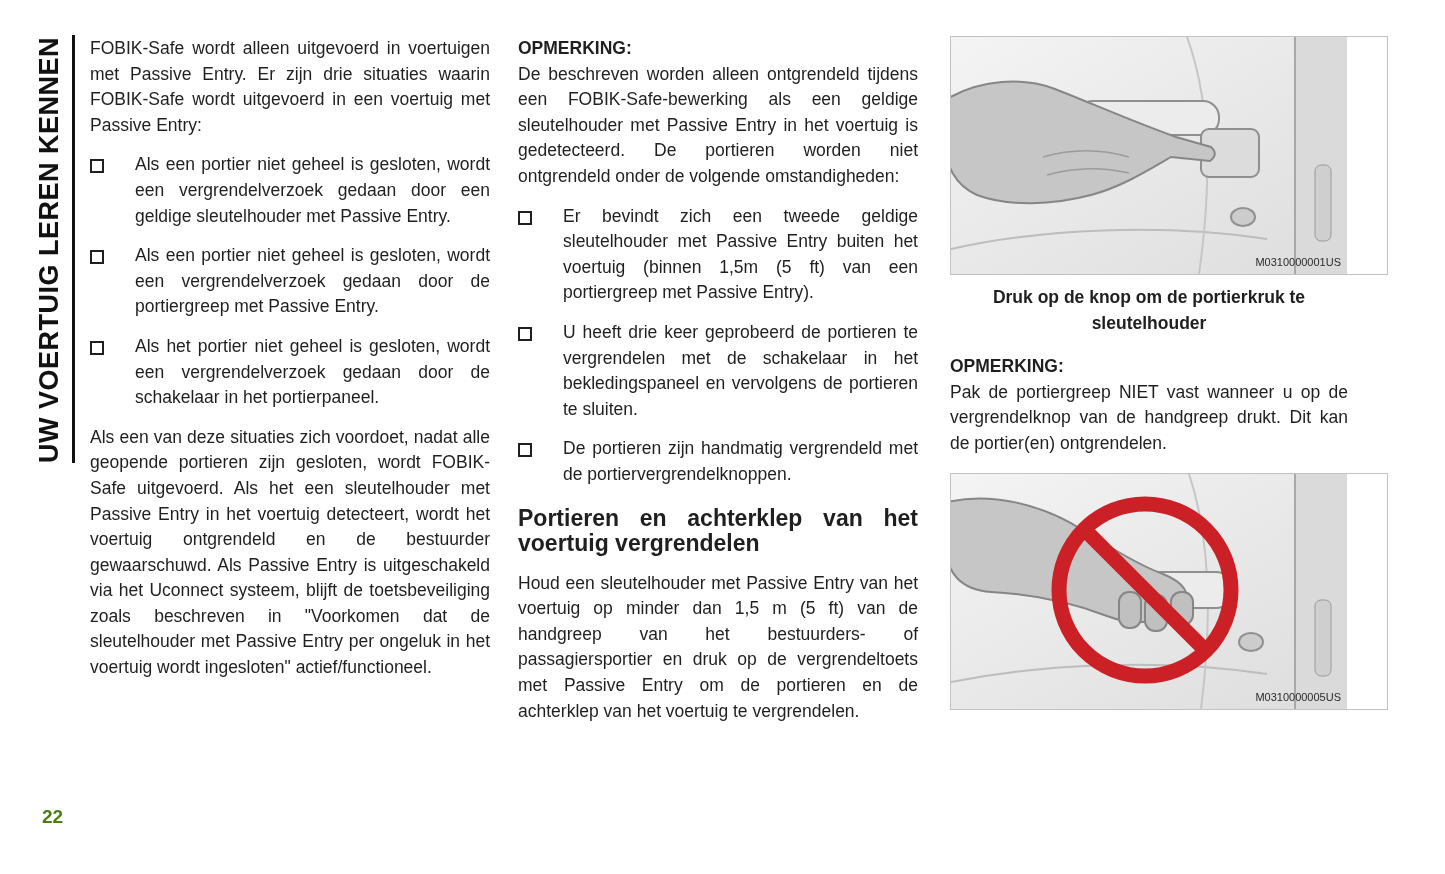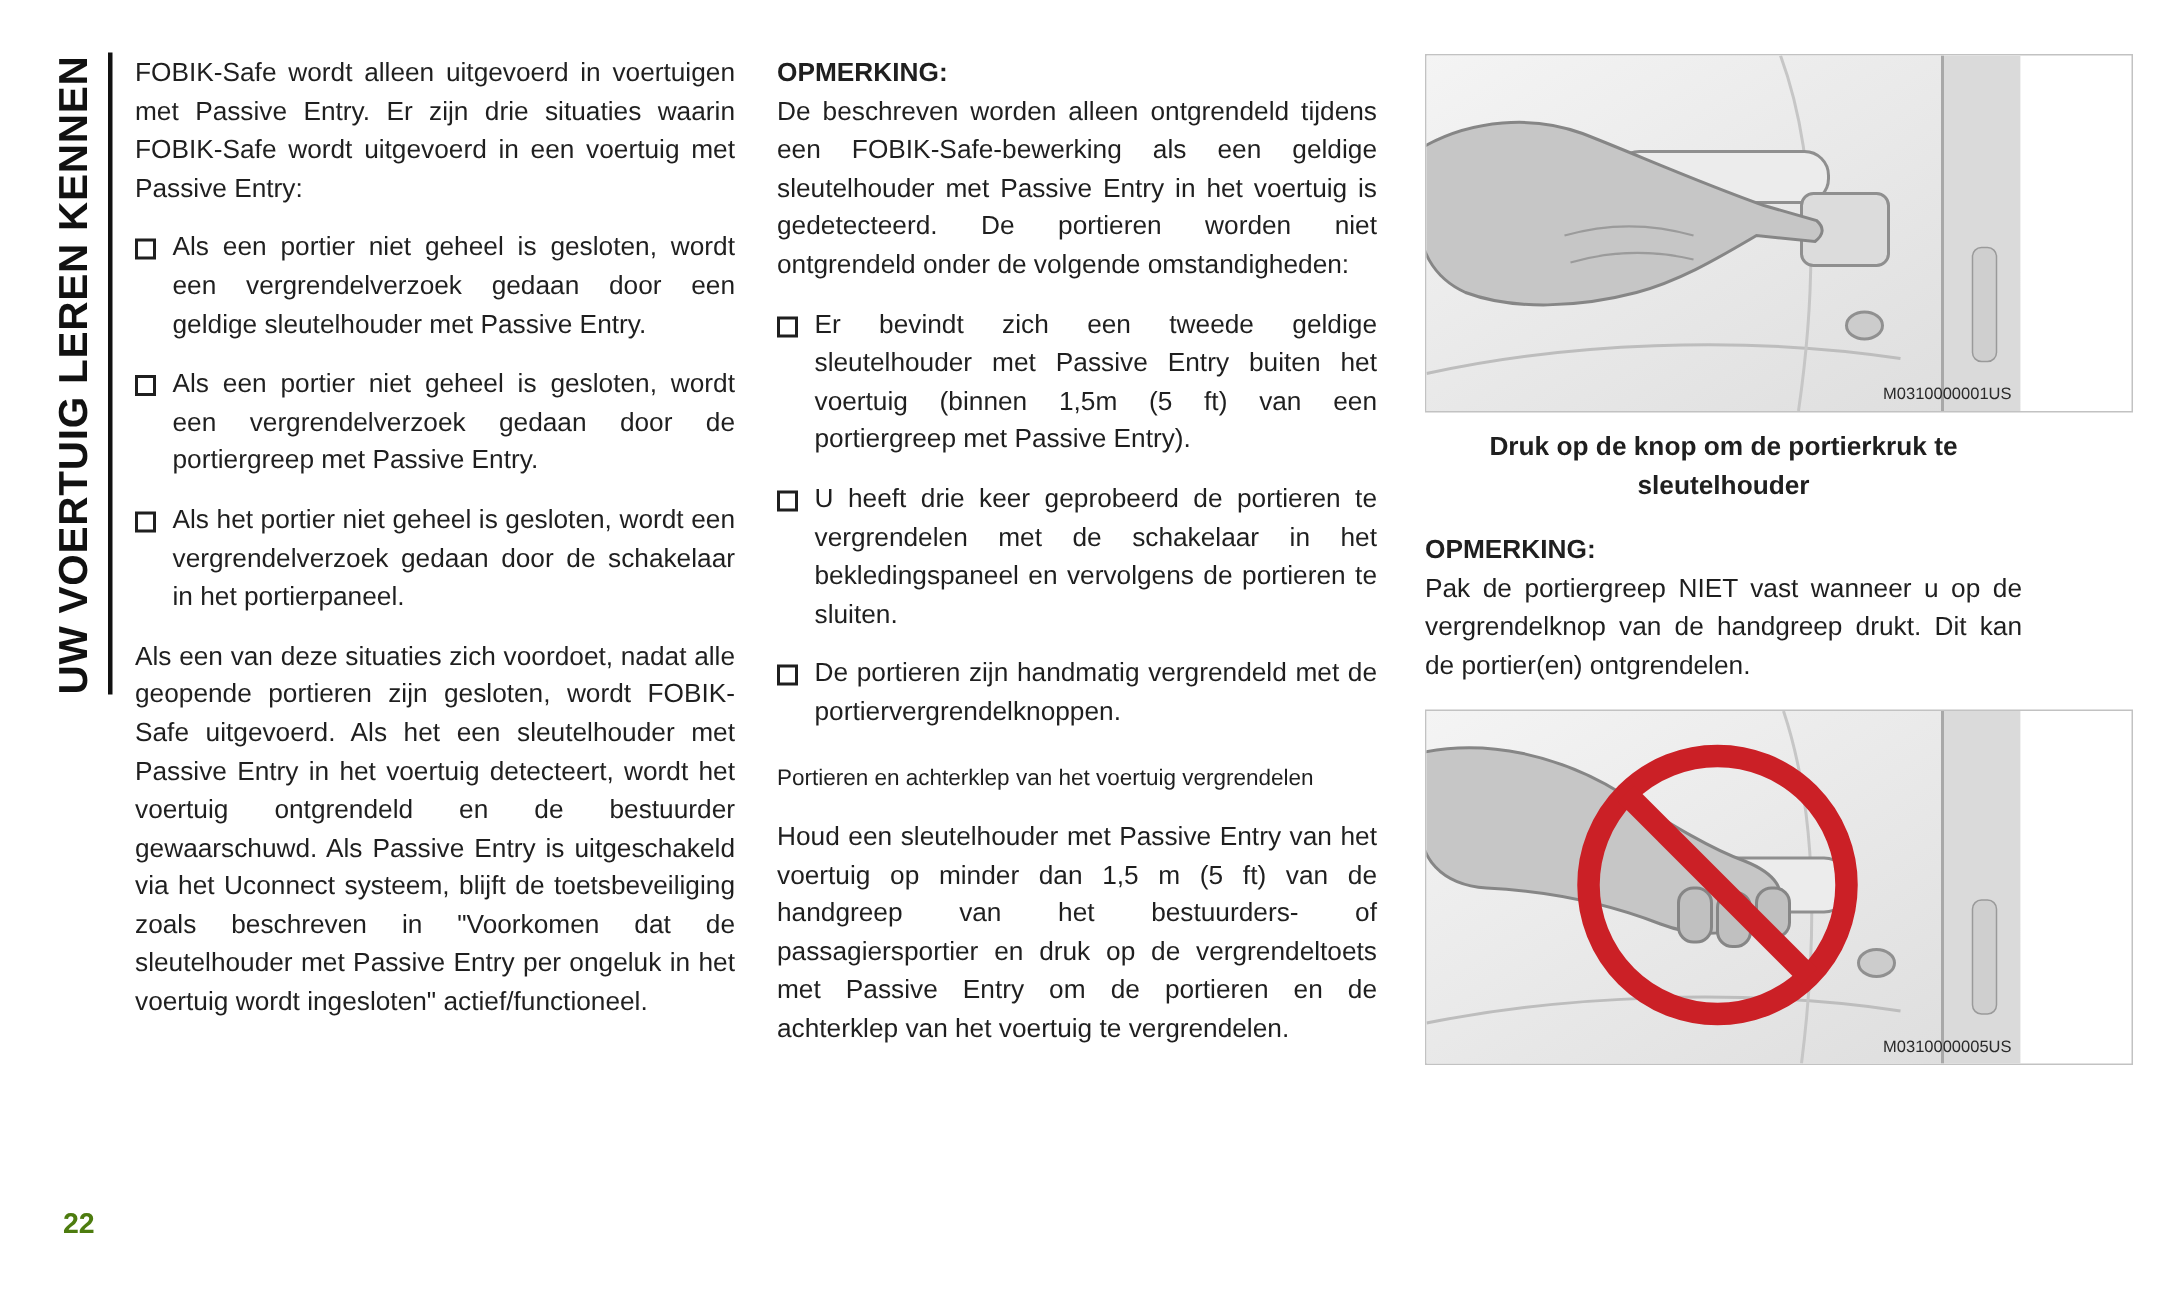--- a/index.html
+++ b/index.html
@@ -40,38 +40,38 @@
     hyphens: auto;
   }
   .col1 { left: 90px; }
   .col2 { left: 518px; }
   .col3 { left: 950px; width: 398px; text-align: left; }
 
   .para { margin: 0 0 14px 0; }
   .note-label { margin: 0; font-weight: bold; }
   .note-text { margin: 0 0 14px 0; }
 
-  .bullet { display: flex; margin: 0 0 14px 0; }
+  .bullet { display: flex; margin: 0 0 14px 0; gap: 20px; }
   .bullet .sq {
     flex: 0 0 auto;
     width: 10px; height: 10px;
     border: 2px solid #1f1f1f;
     margin: 7px 11px 0 0;
   }
   .bullet .btext { flex: 1; text-align: justify; }
 
   .section-heading {
     margin: 18px 0 14px 0;
-    font-size: 15px;
-    font-weight: normal;
+    font-size: 23px;
+    font-weight: bold;
     text-align: justify;
   }
 
   .figure {
-    width: 472px;
+    width: 438px;
     border: 1px solid #c2c2c2;
     box-sizing: border-box;
     display: block;
   }
   .figure svg { display: block; }
   .fig-caption {
     margin: 10px 0 0 0;
     font-weight: bold;
     font-size: 17.5px;
     line-height: 25.6px;

